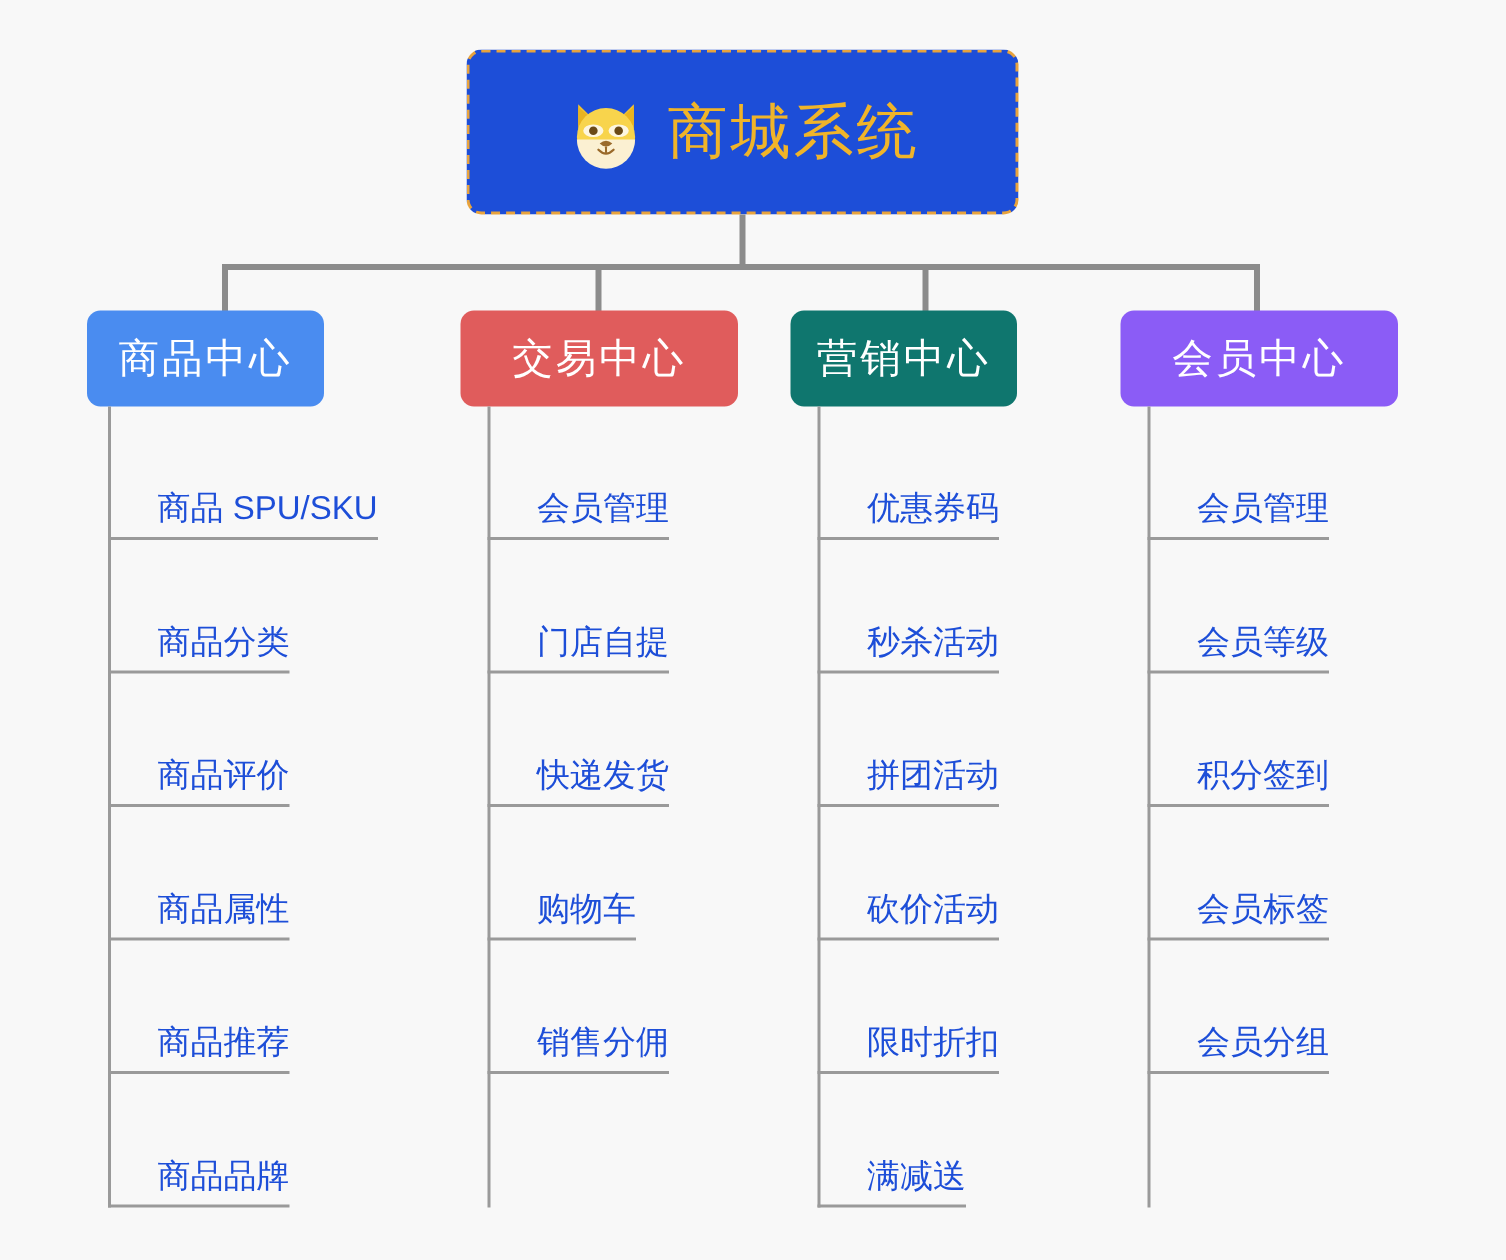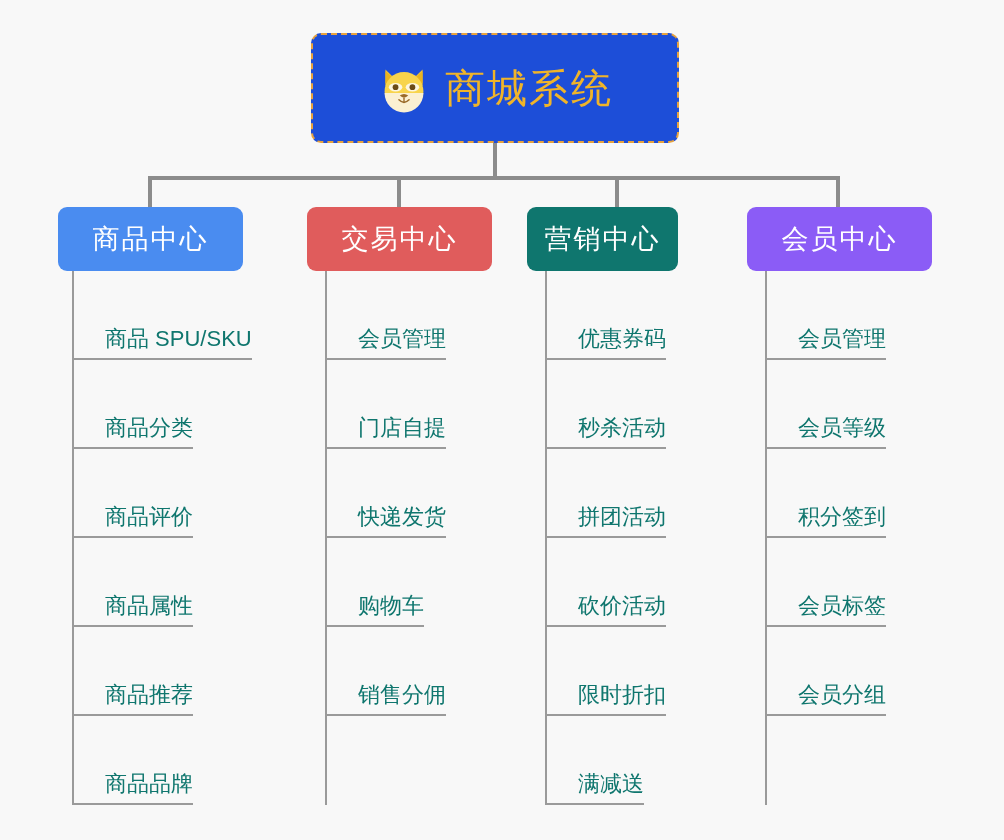--- a/index.html
+++ b/index.html
@@ -108,21 +108,21 @@
   .leaf-item {
     position: relative;
     height: 89px;
     box-sizing: border-box;
     display: flex;
     align-items: flex-end;
     padding-left: 33px;
   }
   .leaf-label {
     font-size: 22px;
-    color: #0f766e;
+    color: #1d4ed8;
     line-height: 1;
     padding-bottom: 8px;
     border-bottom: 2px solid #9a9a9a;
     white-space: nowrap;
     box-sizing: border-box;
     margin-left: -33px;
     padding-left: 33px;
   }
 </style>
 </head>
@@ -151,21 +151,21 @@
     <span class="root-title" style="color: rgb(240, 180, 41);">商城系统</span>
   </div>
 
   <div class="conn conn-stem" style="background: rgb(140, 140, 140);"></div>
   <div class="conn conn-bus" style="background: rgb(140, 140, 140);"></div>
   <div class="conn conn-drop drop-1" style="background: rgb(140, 140, 140);"></div>
   <div class="conn conn-drop drop-2" style="background: rgb(140, 140, 140);"></div>
   <div class="conn conn-drop drop-3" style="background: rgb(140, 140, 140);"></div>
   <div class="conn conn-drop drop-4" style="background: rgb(140, 140, 140);"></div>
 
-  <div class="category" style="left: 58px; width: 185px; background: rgb(74, 140, 240);">
+  <div class="category" style="left: 58px; width: 158px; background: rgb(74, 140, 240);">
     <span>商品中心</span>
   </div>
   <div class="category" style="left: 307px; width: 185px; background: rgb(224, 92, 92);">
     <span>交易中心</span>
   </div>
   <div class="category" style="left: 527px; width: 151px; background: #0f766e;">
     <span>营销中心</span>
   </div>
   <div class="category" style="left: 747px; width: 185px; background: #8b5cf6;">
     <span>会员中心</span>

